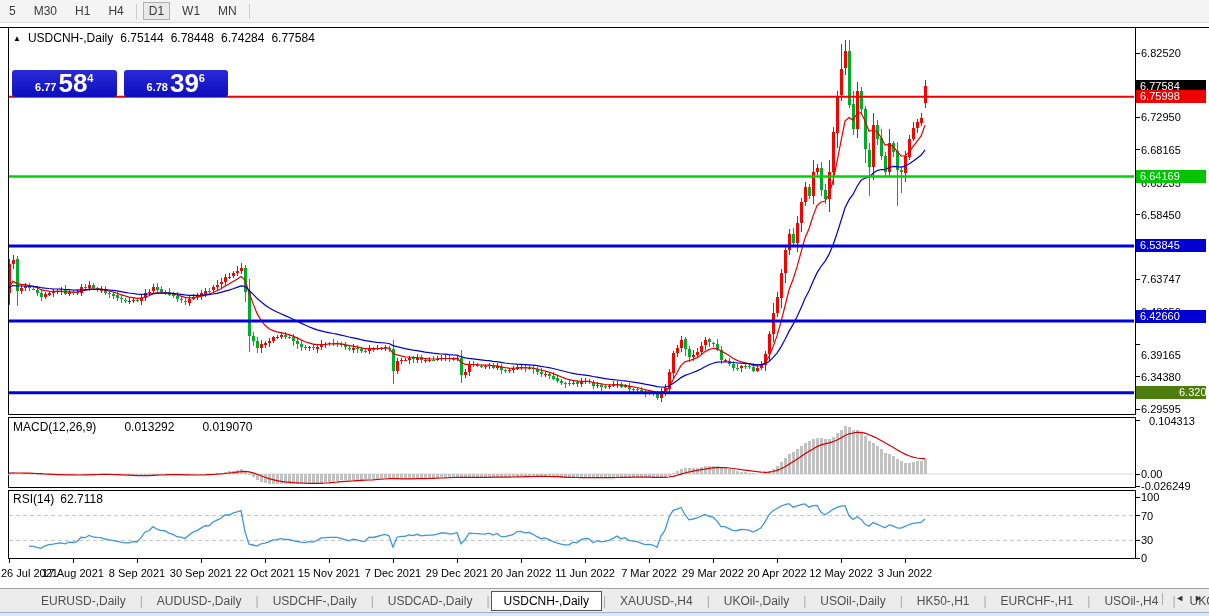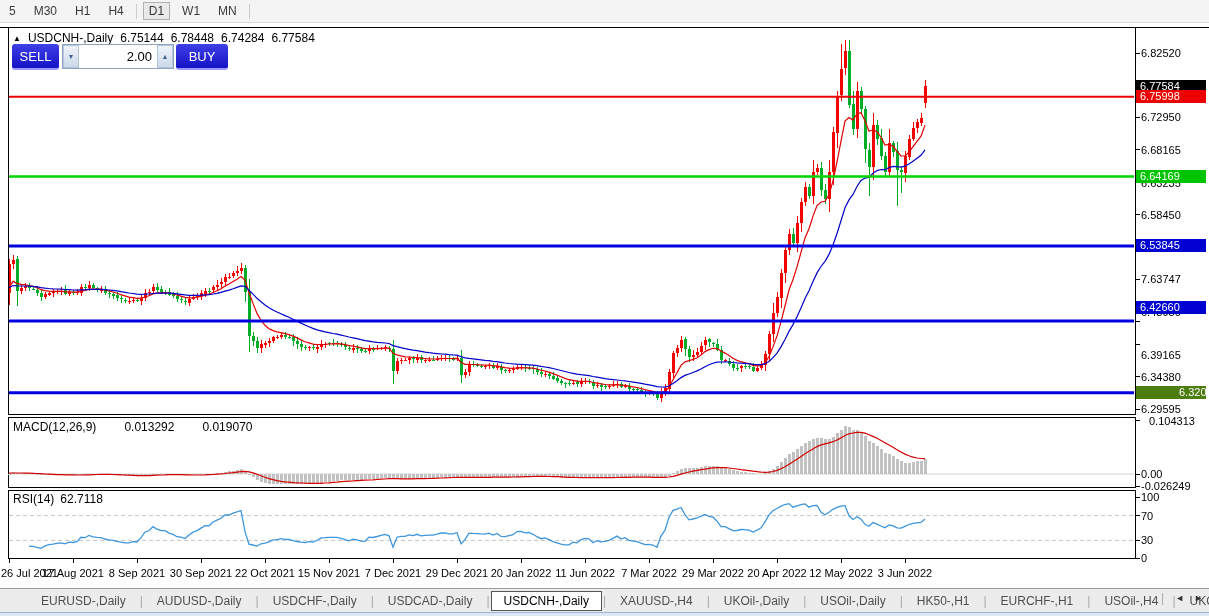--- a/index.html
+++ b/index.html
@@ -833,35 +833,30 @@
   <div id="symbol-title">
     <span class="mk">▲</span>
     <span>USDCNH-,Daily</span>
     <span>6.75144</span>
     <span>6.78448</span>
     <span>6.74284</span>
     <span>6.77584</span>
   </div>
 
   <div id="trade-panel">
-    <div class="tp-row1">
-      <div class="tp-btn" id="sell-btn">
-        <span>SELL</span>
+    <div class="tp-row2">
+      <div class="tp-price">
+        <span class="pp">6.77</span>
+          <span class="pb">58</span>
+          <span class="ps">4</span>
       </div>
-      <div class="tp-spin">
-        <div class="sp-btn">
-          <span>▼</span>
-        </div>
-        <input class="sp-field" value="2.00" style="">
-        <div class="sp-btn">
-          <span>▲</span>
-        </div>
-      </div>
-      <div class="tp-btn" id="buy-btn">
-        <span>BUY</span>
+      <div class="tp-price">
+        <span class="pp">6.78</span>
+          <span class="pb">39</span>
+          <span class="ps">6</span>
       </div>
     </div>
   </div>
 
   <div class="ind-label" style="top:420px;left:13px;gap:28px;">
     <span>MACD(12,26,9)</span>
     <span>0.013292</span>
     <span>0.019070</span>
   </div>
   <div class="ind-label" style="top:492px;left:13px;">
@@ -877,21 +872,21 @@
       <div class="ax-label" style="top: 208.907px;">6.58450</div>
       <div class="ax-label" style="top: 273.279px;">7.63747</div>
       <div class="ax-label" style="top: 306.441px;">6.43950</div>
       <div class="ax-label" style="top: 342px; margin-top: 7px;">6.39165</div>
       <div class="ax-label" style="top: 370.814px;">6.34380</div>
       <div class="ax-label" style="top: 403px;">6.29595</div>
       <div class="ax-badge" style="top: 79.702px; background: rgb(0, 0, 0);">6.77584</div>
       <div class="ax-badge" style="top: 90.3702px; background: rgb(238, 0, 0);">6.75998</div>
       <div class="ax-badge" style="top: 169.938px; background: rgb(0, 196, 0);">6.64169</div>
       <div class="ax-badge" style="top: 239.382px; background: rgb(0, 0, 210);">6.53845</div>
-      <div class="ax-badge" style="top: 301px; background: rgb(0, 0, 210);">6.42660</div>
+      <div class="ax-badge" style="top: 310px; background: rgb(0, 0, 210);">6.42660</div>
       <div class="ax-badge" style="top: 386.202px; background: #4d7c0f; padding-left: 43px;">6.32018</div>
     </div>
   <div id="indicator-axes">
       <div class="ax-label" style="top: 414.988px; margin-left: 8px;">0.104313</div>
       <div class="ax-label" style="top: 468px;">0.00</div>
       <div class="ax-label" style="top: 480px;">-0.026249</div>
       <div class="ax-label" style="top: 491px;">100</div>
       <div class="ax-label" style="top: 509.6px;">70</div>
       <div class="ax-label" style="top: 534.4px;">30</div>
       <div class="ax-label" style="top: 552px;">0</div>

